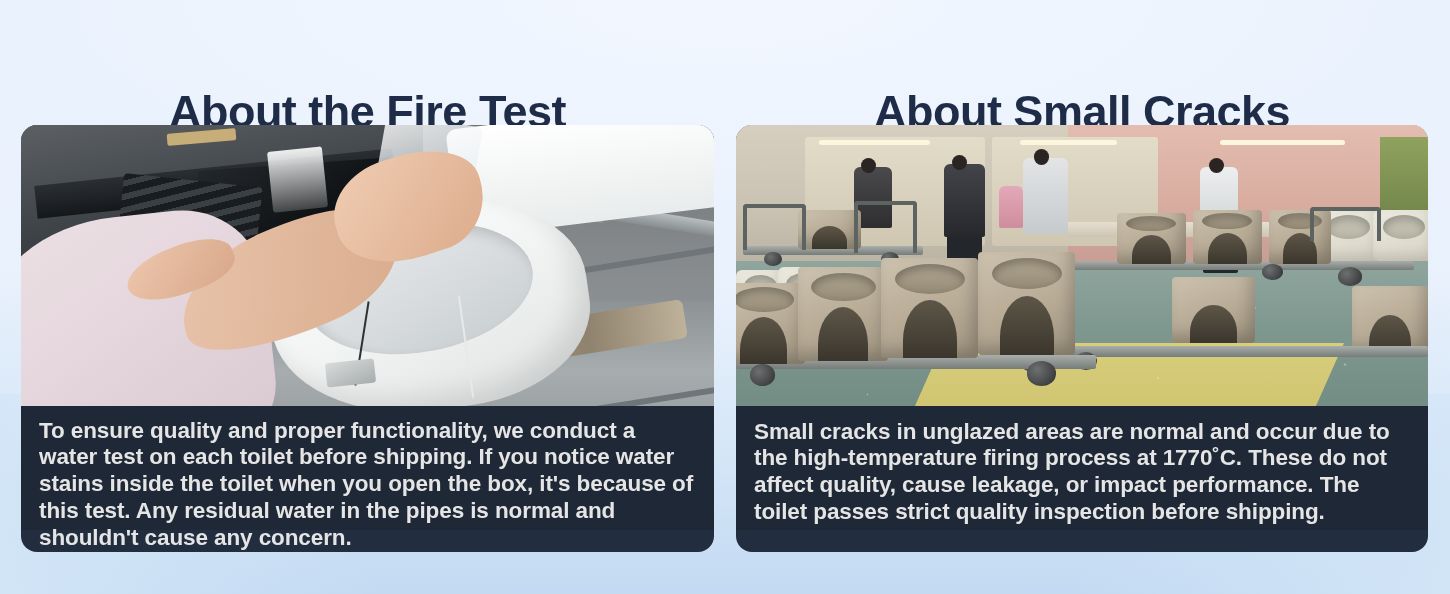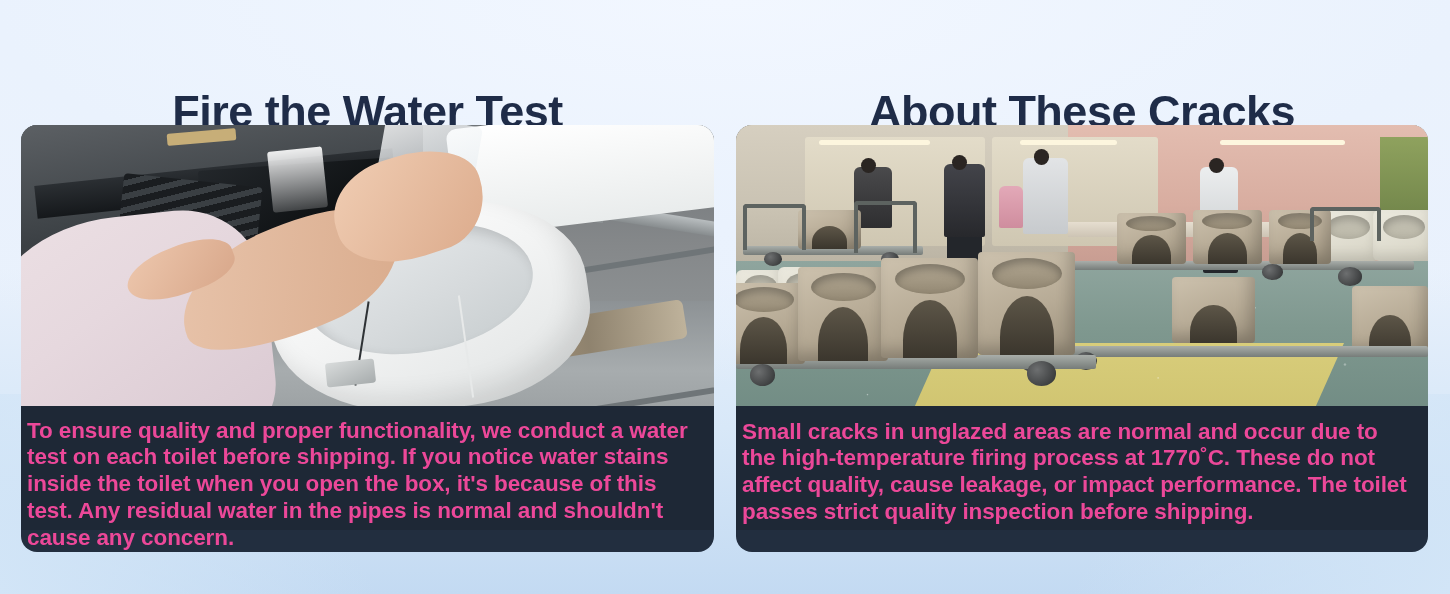--- a/index.html
+++ b/index.html
@@ -34,22 +34,22 @@
   .card{
     position:absolute;top:125px;left:0;width:100%;height:427px;
     border-radius:16px;overflow:hidden;
     background:#222e3f;
   }
   .photo{position:relative;width:100%;height:303px;overflow:hidden;}
   .caption{
     position:absolute;left:0;bottom:0;width:100%;height:124px;
     background:#1e2836;
     box-sizing:border-box;
-    padding:12px 18px 10px 6px;
-    color:#ec4899;
+    padding:12px 18px 10px 18px;
+    color:#e5e5e5;
     font-size:22.5px;line-height:26.8px;font-weight:bold;
     letter-spacing:-0.1px;
   }
   .caption.r{padding-top:13px;}
 
   
   .p1{background:linear-gradient(180deg,#6f7478 0%,#85888a 40%,#9aa0a2 100%);}
   .p1 .floor{position:absolute;left:0;bottom:0;width:100%;height:42%;
     background:linear-gradient(180deg,#8d9295 0%,#a7acae 55%,#989d9f 100%);}
   .p1 .machine{position:absolute;left:0;top:0;width:58%;height:66%;
@@ -174,21 +174,21 @@
 </style>
 </head>
 <body>
 
 <div class="bg-wash-l"></div>
 <div class="bg-wash-r"></div>
 
 <div class="stage">
 
   <section class="panel left">
-    <h2 class="heading">Fire the Water Test</h2>
+    <h2 class="heading">About the Fire Test</h2>
 
     <div class="card">
       <div class="photo p1">
         <div class="machine"></div>
         <div class="floor"></div>
         <div class="tag"></div>
         <div class="belt"></div>
         <div class="darkbox"></div>
         <div class="chain"></div>
         <div class="belt2"></div>
@@ -208,21 +208,21 @@
         <div class="sleeve"></div>
         <div class="arm"></div>
         <div class="hand2"></div>
         <div class="hand"></div>
       </div>
       <p class="caption">To ensure quality and proper functionality, we conduct a water test on each toilet before shipping. If you notice water stains inside the toilet when you open the box, it's because of this test. Any residual water in the pipes is normal and shouldn't cause any concern.</p>
     </div>
   </section>
 
   <section class="panel right">
-    <h2 class="heading">About These Cracks</h2>
+    <h2 class="heading">About Small Cracks</h2>
 
     <div class="card">
       <div class="photo p2">
         <div class="wallBack"></div>
         <div class="boothPink"></div>
         <div class="booth b1"></div>
         <div class="booth b2"></div>
         <div class="shelf"></div>
         <div class="door"></div>
         <div class="lightbar l1"></div>

